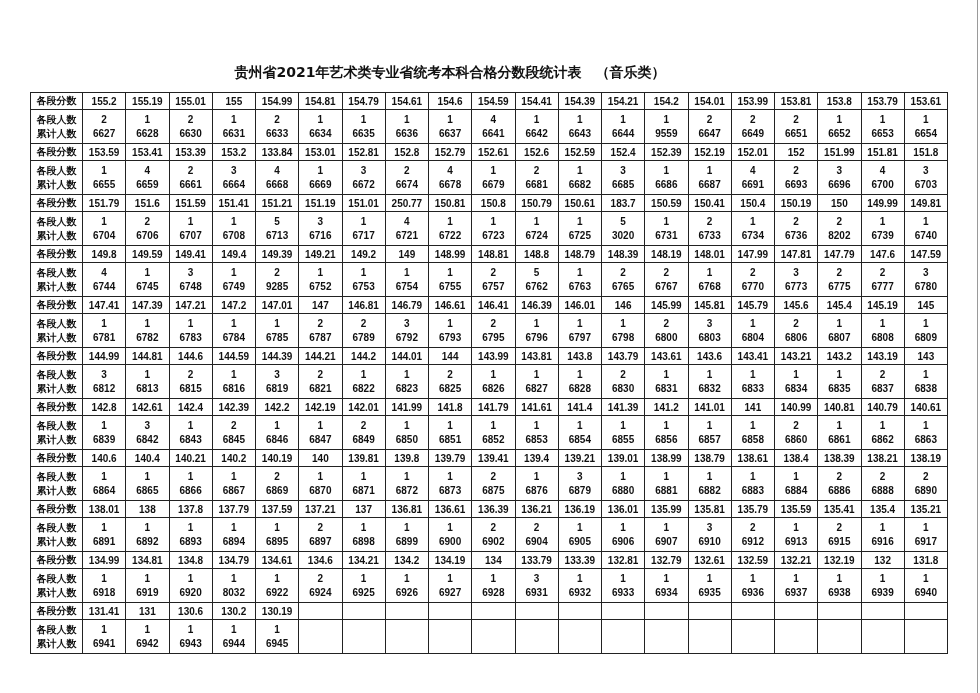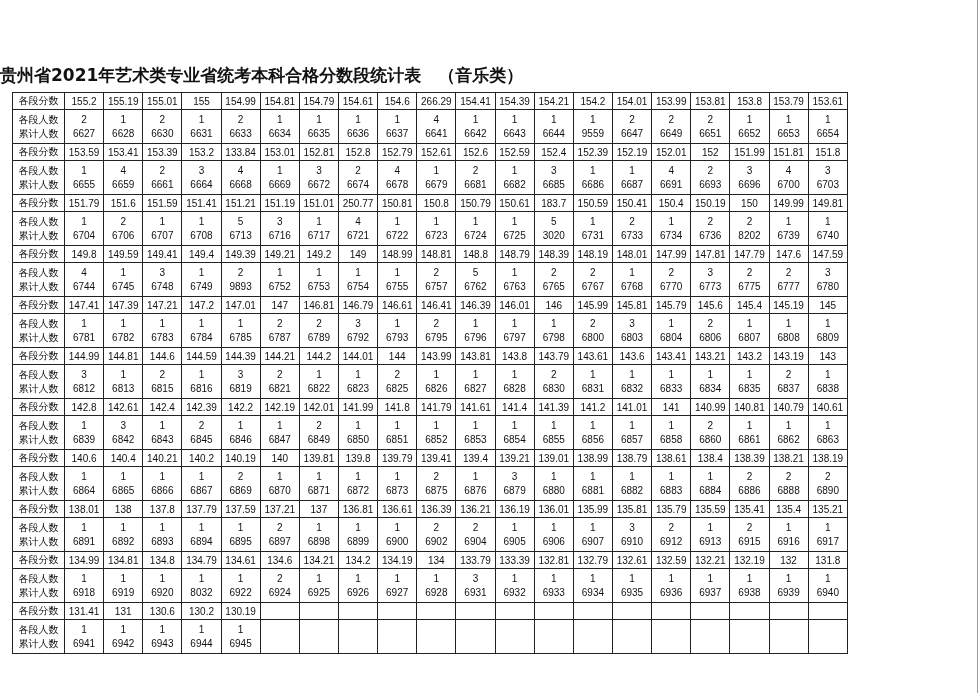--- a/index.html
+++ b/index.html
@@ -1,19 +1,19 @@
 <!DOCTYPE html>
 <html><head>
 <meta charset="utf-8">
 <style>
   html, body { margin:0; padding:0; background:#ffffff; }
   body { width:980px; height:693px; position:relative; overflow:hidden; font-family:"DejaVu Sans", "Liberation Sans", sans-serif; }
   .page-edge { position:absolute; left:977px; top:0; width:1px; height:693px; background:#9a9a9a; }
-  .title { position:absolute; left:0; top:64px; width:900px; font-size:17px; font-weight:bold; color:#111; letter-spacing:0px; }
-  table.grid { position:absolute; left:12px; top:92px; border-collapse:collapse; table-layout:fixed; width:836px; }
+  .title { position:absolute; left:0; top:64px; width:900px; text-align:center; font-size:14px; font-weight:bold; color:#111; letter-spacing:0px; }
+  table.grid { position:absolute; left:30px; top:92px; border-collapse:collapse; table-layout:fixed; width:918px;font-weight:bold; }
   table.grid td { border:1px solid #222; padding:0; text-align:center; font-family:"Liberation Sans", sans-serif; font-size:10px; color:#111; overflow:hidden; white-space:nowrap; }
   table.grid col.lab { width:52px; }
   td.label { color:#333; font-family:"DejaVu Sans", sans-serif; font-size:9.5px; }
   tr.score td { height:16px; }
   tr.cnt td { height:33px; line-height:14px; }
   td.label.two { line-height:14px;margin-top:12px; }
   .c2 span { display:block; }
 </style>
 </head>
 <body>
@@ -51,21 +51,21 @@
         <td class="label">各段分数</td>
         <td>155.2</td>
         <td>155.19</td>
         <td>155.01</td>
         <td>155</td>
         <td>154.99</td>
         <td>154.81</td>
         <td>154.79</td>
         <td>154.61</td>
         <td>154.6</td>
-        <td>266.29</td>
+        <td>154.59</td>
         <td>154.41</td>
         <td>154.39</td>
         <td>154.21</td>
         <td>154.2</td>
         <td>154.01</td>
         <td>153.99</td>
         <td>153.81</td>
         <td>153.8</td>
         <td>153.79</td>
         <td>153.61</td>
@@ -413,21 +413,21 @@
         <td class="c2">
           <span>3</span>
           <span>6748</span>
         </td>
         <td class="c2">
           <span>1</span>
           <span>6749</span>
         </td>
         <td class="c2">
           <span>2</span>
-          <span>9893</span>
+          <span>9285</span>
         </td>
         <td class="c2">
           <span>1</span>
           <span>6752</span>
         </td>
         <td class="c2">
           <span>1</span>
           <span>6753</span>
         </td>
         <td class="c2">

